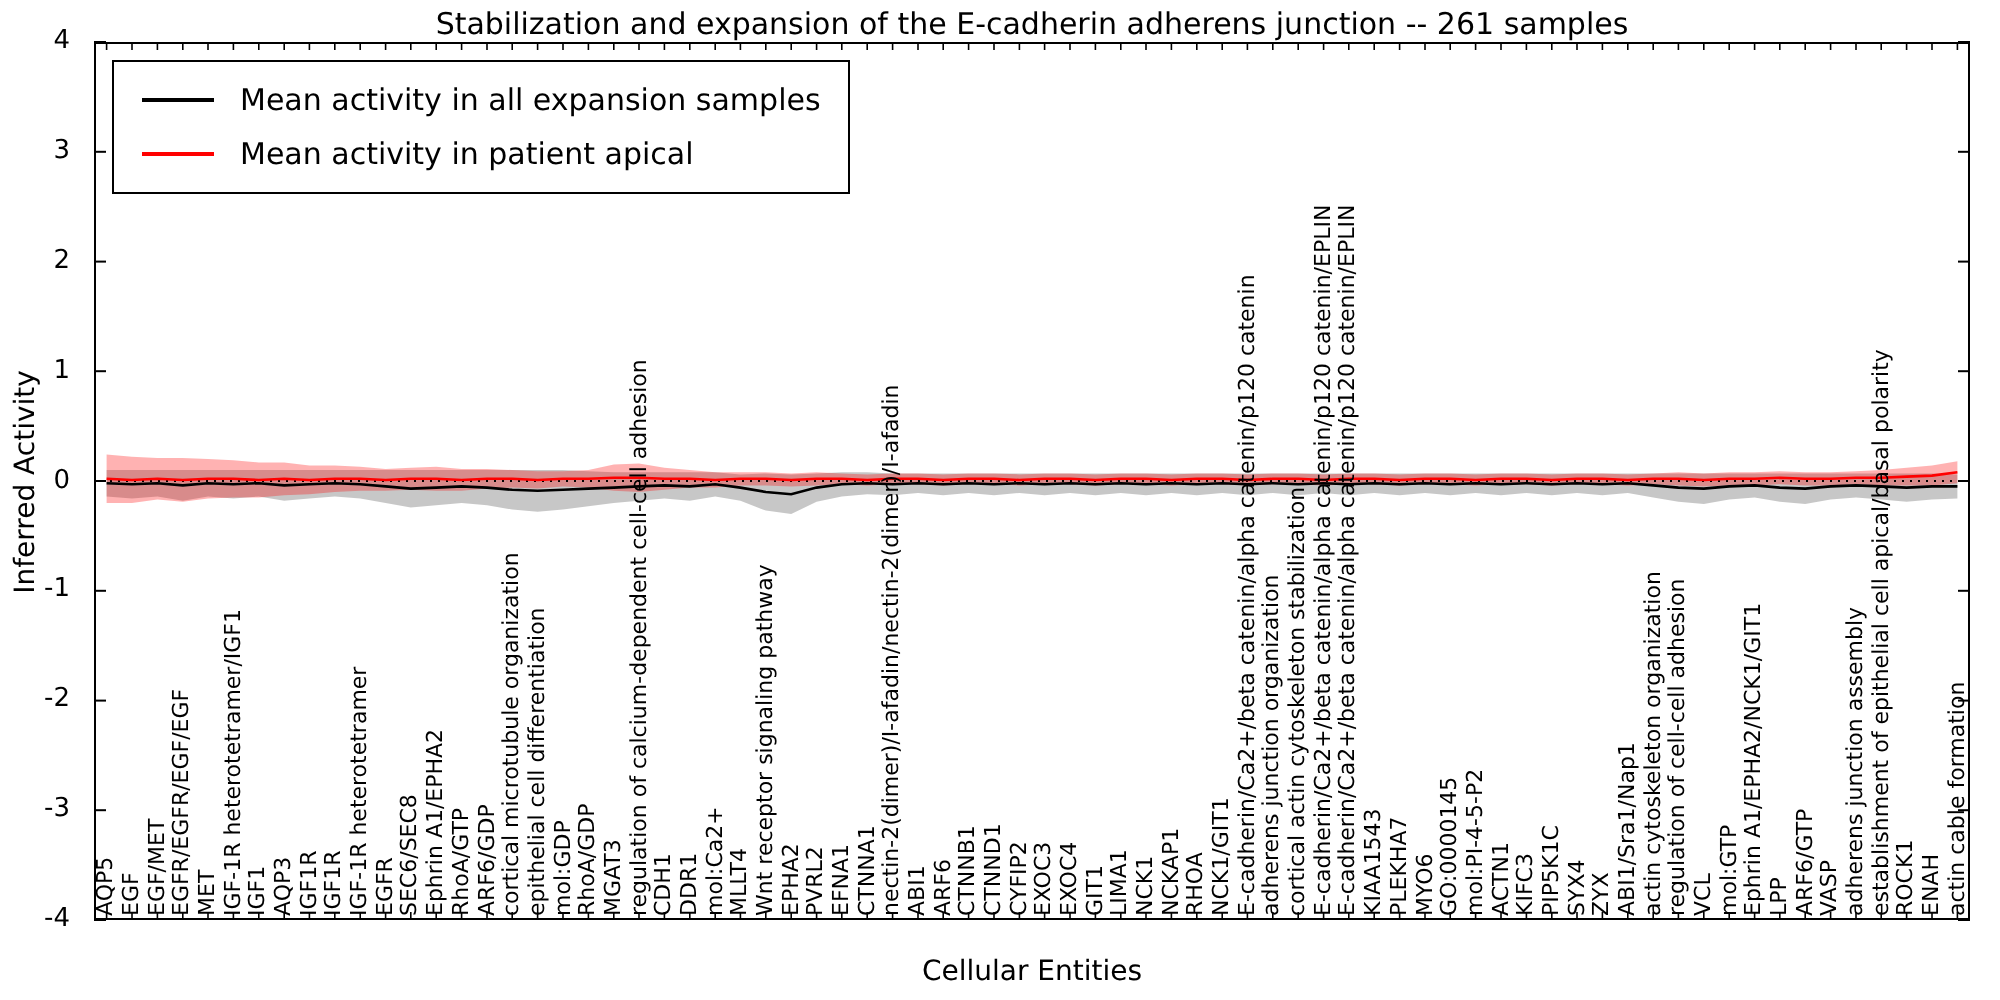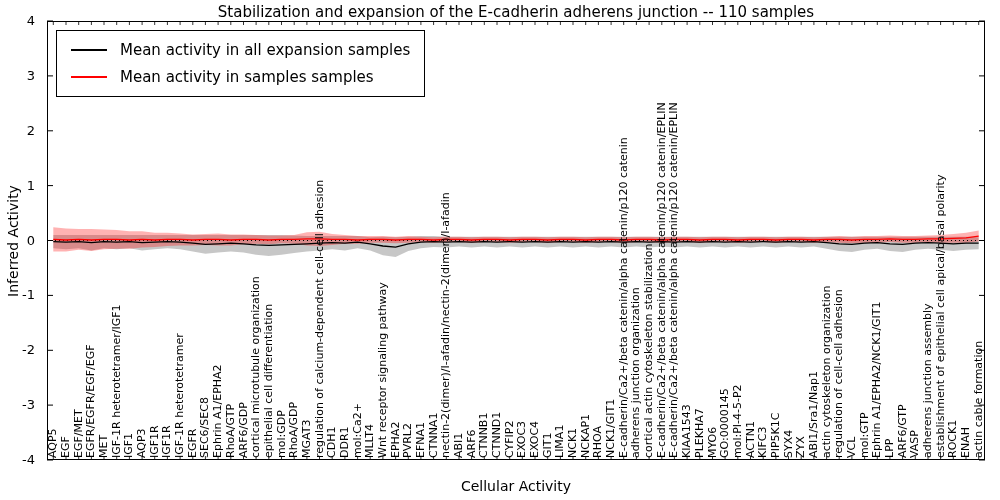--- a/index.html
+++ b/index.html
@@ -20,21 +20,21 @@
   #legend{position:absolute;left:9px;top:9px;border:1px solid #000;background:#fff;
           padding:10px 14px;display:flex;flex-direction:column;gap:9px;z-index:10;}
   .legend-row{display:flex;align-items:center;gap:13px;}
   .legend-line{width:36px;height:0;border-top:2px solid #000;flex:0 0 auto;}
   .legend-label{font-size:15px;white-space:nowrap;}
 </style>
 </head>
 <body>
 
 <div id="figure">
-  <div id="title">Stabilization and expansion of the E-cadherin adherens junction -- 110 samples</div>
+  <div id="title">Stabilization and expansion of the E-cadherin adherens junction -- 261 samples</div>
 
   <div id="ylabel-wrap">
     <div id="ylabel">Inferred Activity</div>
   </div>
 
   <div id="yticks">
       <div class="ytick" style="top: 431px;">-4</div>
       <div class="ytick" style="top: 376px;">-3</div>
       <div class="ytick" style="top: 321px;">-2</div>
       <div class="ytick" style="top: 266px;">-1</div>
@@ -296,19 +296,19 @@
         <div class="xtick" style="left: 924px; top: 426px;">ENAH</div>
         <div class="xtick" style="left: 936.7px; top: 426px;">actin cable formation</div>
       </div>
     <div id="legend">
       <div class="legend-row">
         <span class="legend-line" id="legend-line-0" style="border-top-color: rgb(0, 0, 0);"></span>
         <span class="legend-label">Mean activity in all expansion samples</span>
       </div>
       <div class="legend-row">
         <span class="legend-line" id="legend-line-1" style="border-top-color: rgb(255, 0, 0);"></span>
-        <span class="legend-label">Mean activity in samples samples</span>
+        <span class="legend-label">Mean activity in patient apical</span>
       </div>
     </div>
   </div>
 
-  <div id="xlabel">Cellular Activity</div>
+  <div id="xlabel">Cellular Entities</div>
 </div>
 
 </body></html>

